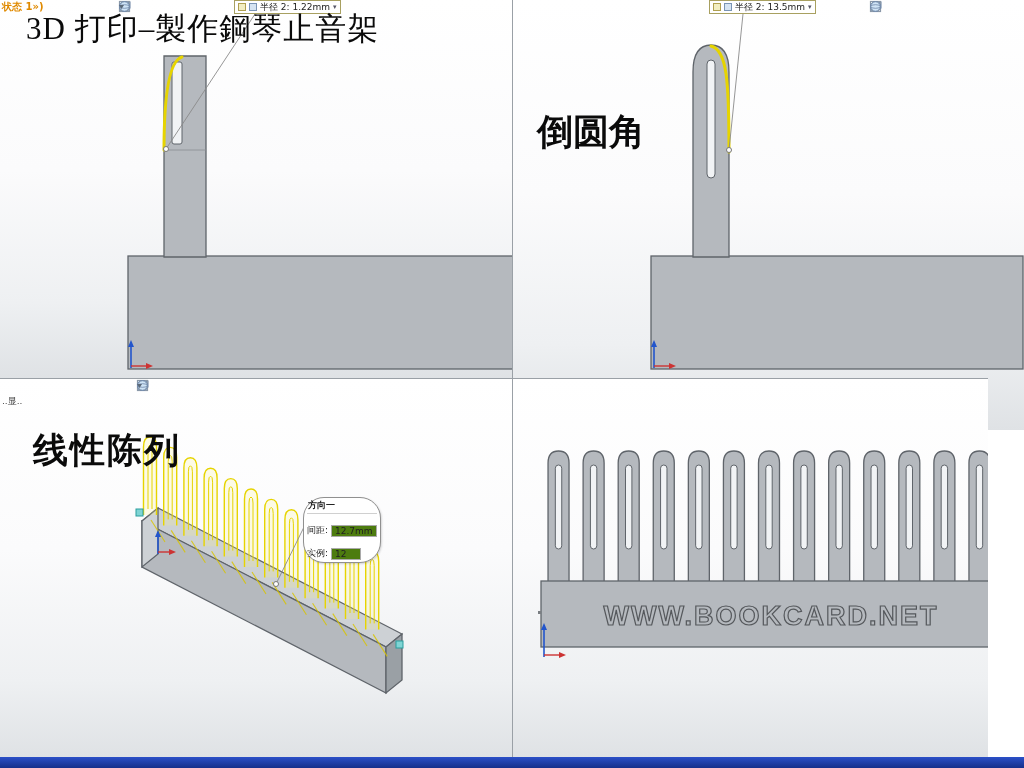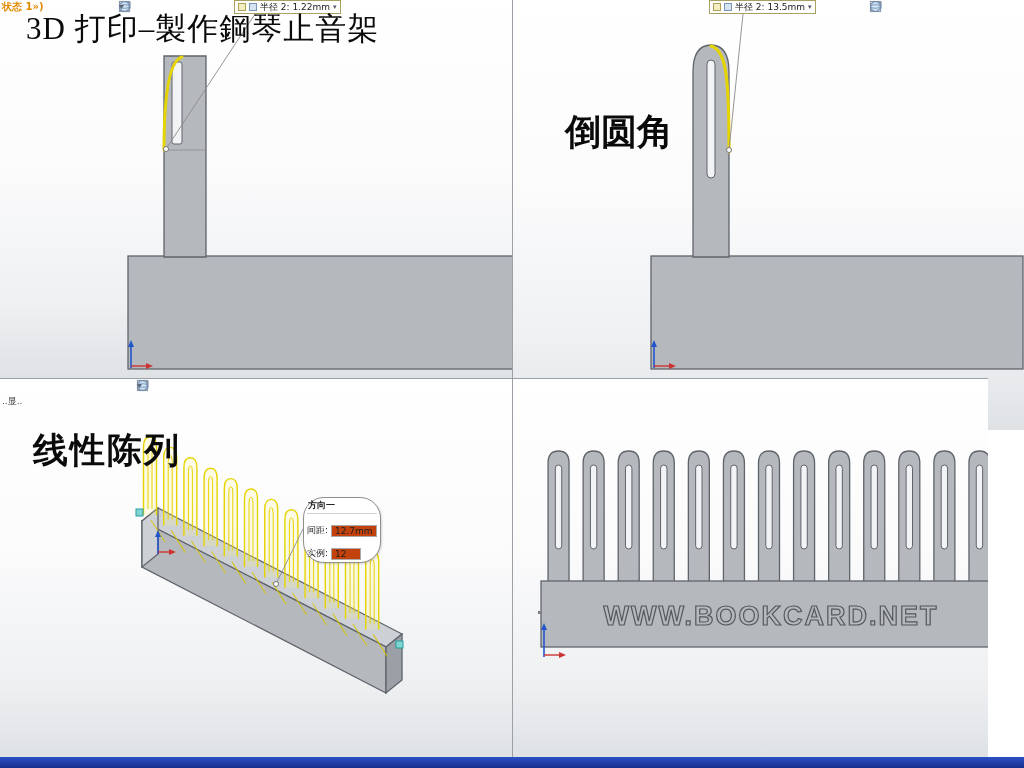--- a/index.html
+++ b/index.html
@@ -28,40 +28,40 @@
   
   .toolbar{position:absolute;display:flex;align-items:center;gap:6px;height:14px;}
   .tb-icon{height:13px;display:flex;align-items:center;cursor:default;}
   
   .status-text{position:absolute;left:2px;top:0;font-size:10px;font-weight:bold;color:#e08a00;white-space:nowrap;}
   .main-title{
     position:absolute;left:26px;top:8px;font-family:"Liberation Serif","DejaVu Serif",serif;
     font-weight:normal;font-size:31px;color:#0a0a0a;letter-spacing:1px;white-space:nowrap;z-index:20;
   }
   .big-label{position:absolute;font-weight:bold;color:#0a0a0a;white-space:nowrap;z-index:10;}
-  #label-fillet{left:52px;top:108px;font-size:36px;font-family:Liberation Serif, serif;}
+  #label-fillet{left:24px;top:108px;font-size:36px;font-family:Liberation Serif, serif;}
   #label-pattern{left:33px;top:48px;font-size:35px;letter-spacing:2px;}
   .tree-text{position:absolute;left:2px;top:16px;font-size:9px;color:#444;}
   
   .dim-callout{
     position:absolute;z-index:15;display:flex;align-items:center;gap:3px;
     background:#ffffff;border:1px solid #a8a060;height:14px;padding:0 3px;
     font-size:9px;color:#222;white-space:nowrap;
   }
   .dc-ic{display:inline-block;width:8px;height:8px;background:#f2eec2;border:1px solid #b0a050;}
   .dc-ic2{display:inline-block;width:8px;height:8px;background:#d6e4f2;border:1px solid #7a94b4;}
   .dc-caret{font-size:7px;color:#556;line-height:8px;}
   
   .pattern-callout{
     position:absolute;z-index:15;background:#ffffff;border:1px solid #909090;
     font-size:9px;color:#222;padding:1px 3px 2px 3px;box-shadow:1px 1px 2px rgba(0,0,0,0.15);
   }
   .pc-title{font-weight:bold;border-bottom:1px solid #d0d0d0;padding:0 1px 1px 1px;margin-bottom:2px;}
   .pc-row{display:flex;align-items:center;gap:3px;margin-top:10px;white-space:nowrap;}
-  .pc-val{border:1px solid #aaa;background:#c2410c;padding:0 3px;min-width:30px;display:inline-block;}
+  .pc-val{border:1px solid #aaa;background:#4d7c0f;padding:0 3px;min-width:30px;display:inline-block;}
   
   #taskbar{position:absolute;left:0;top:757px;width:1024px;height:11px;
     background:linear-gradient(180deg,#2b50c8,#162f8a);}
 </style>
 </head>
 <body>
 
 <div id="screen">
 
   <div class="panel" id="panel-tl">

